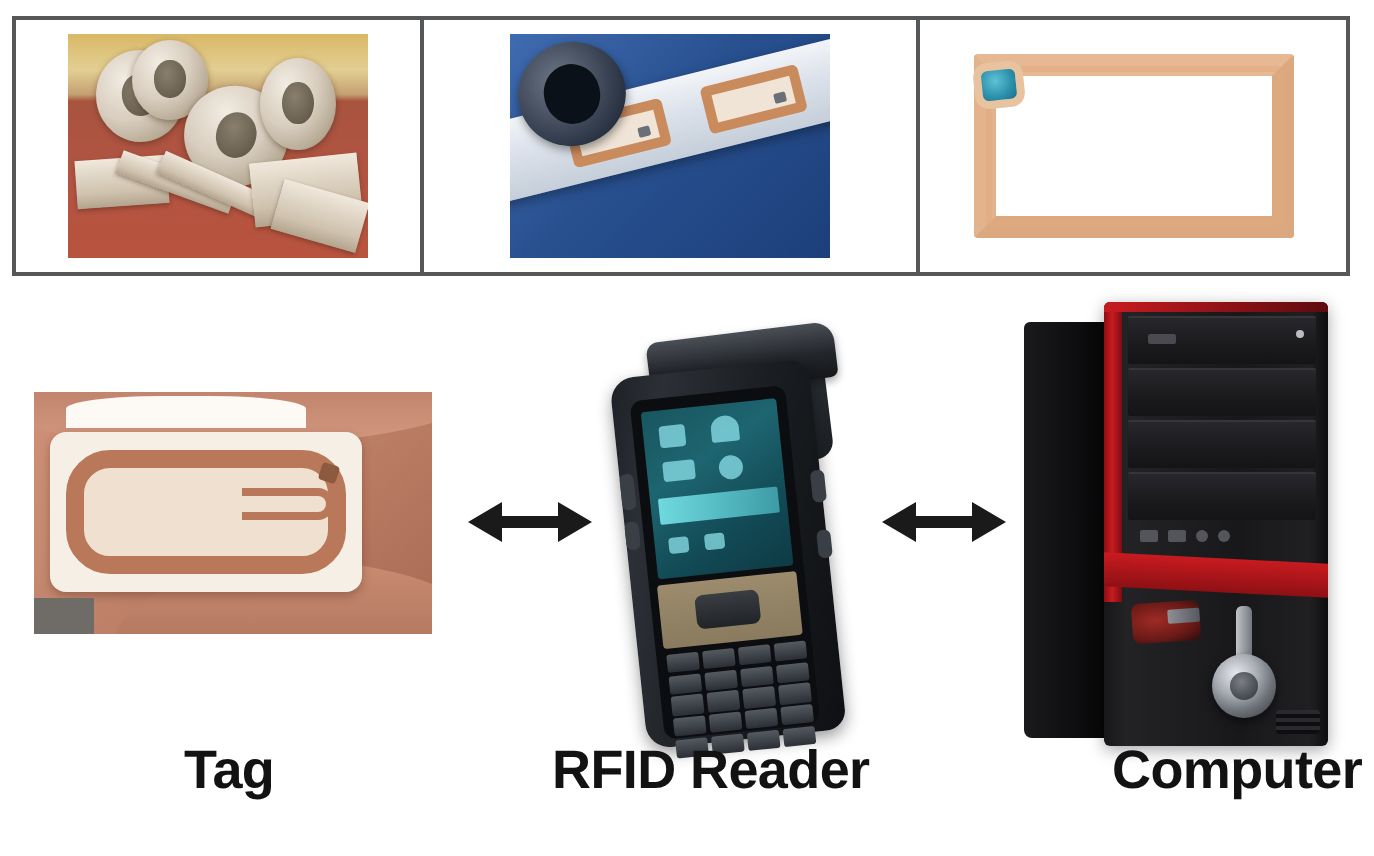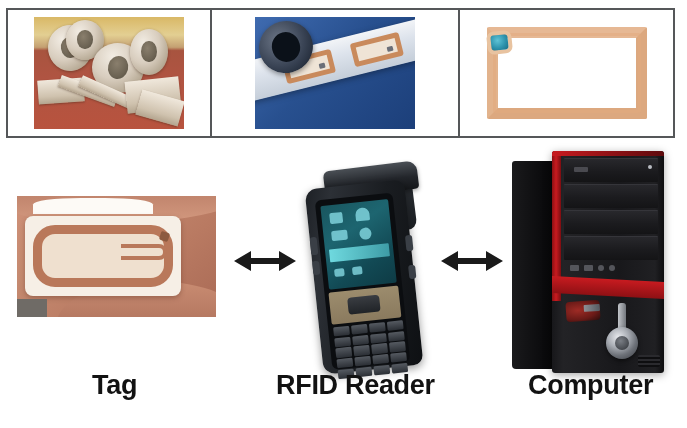--- a/index.html
+++ b/index.html
@@ -497,21 +497,21 @@
     position: absolute;
     top: 222px;
     font-size: 27px;
     font-weight: bold;
     color: #121212;
     letter-spacing: -0.3px;
     white-space: nowrap;
   }
   .label-tag      { left: 92px; }
   .label-reader   { left: 276px; }
-  .label-computer { left: 528px; }
+  .label-computer { left: 556px; }
 </style>
 </head>
 <body>
 
 <div class="top-frame">
 
   <div class="panel panel-1">
     <div class="photo photo-reels">
       <div class="reel r1"></div>
       <div class="reel r2"></div>

